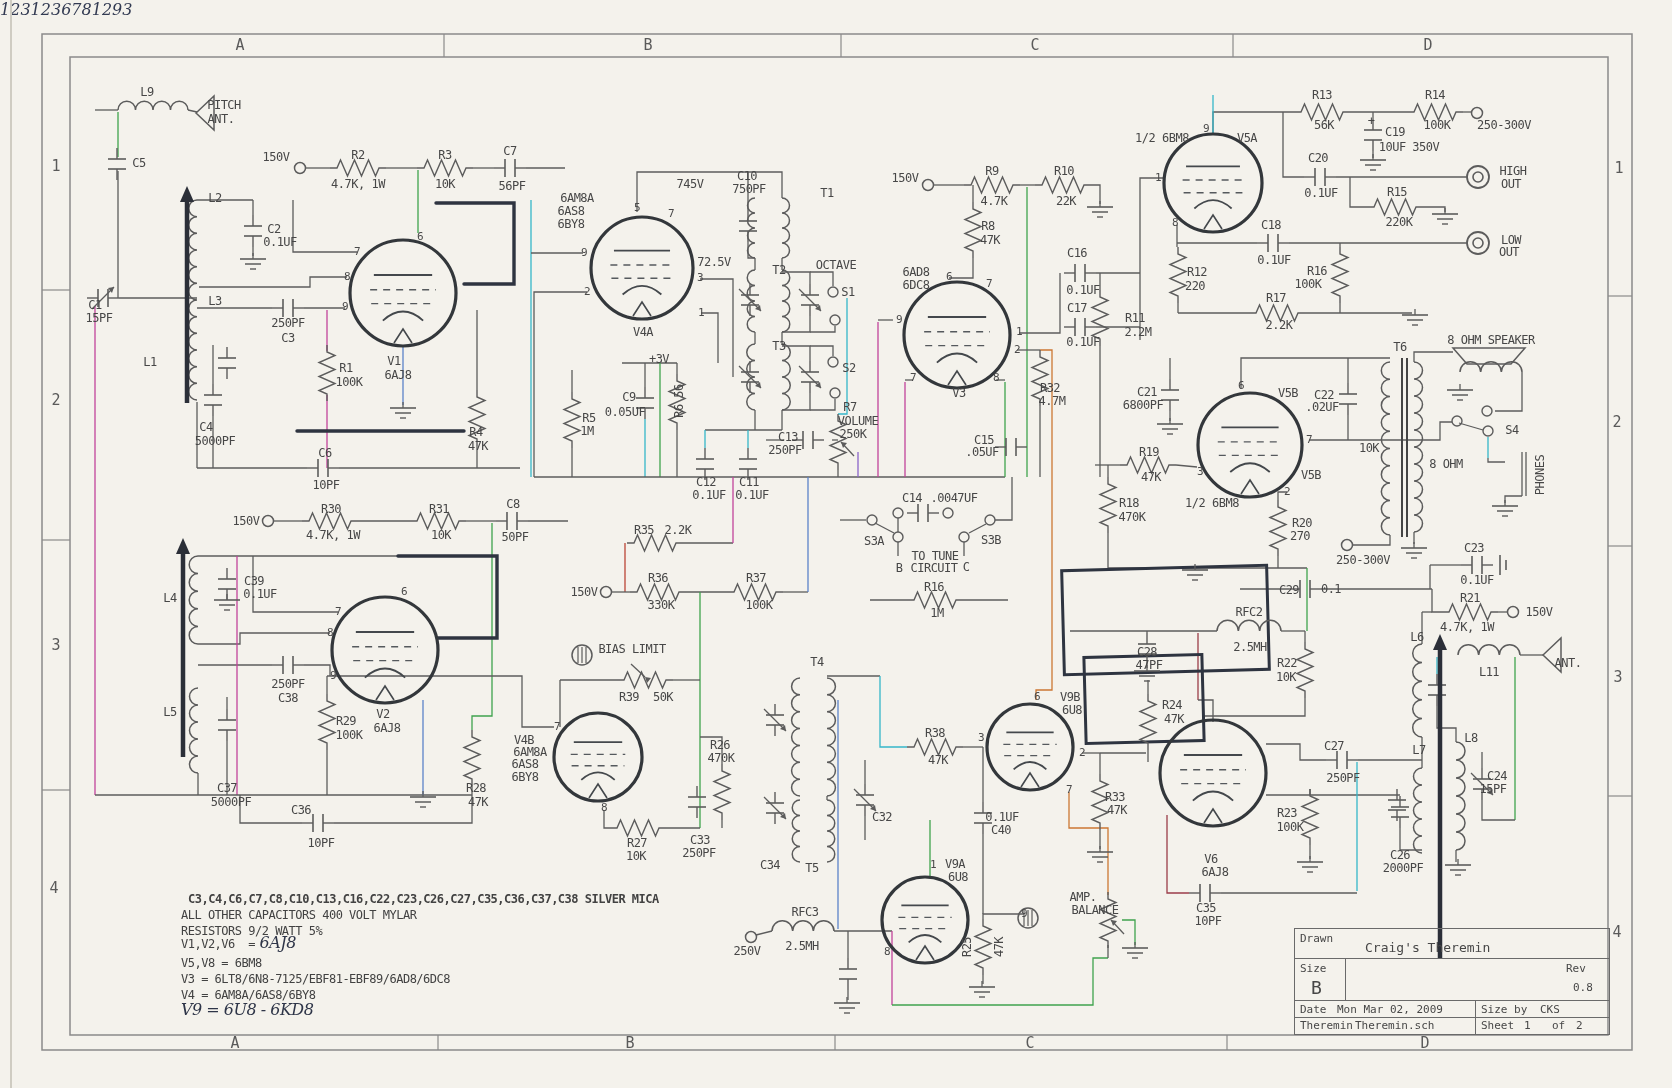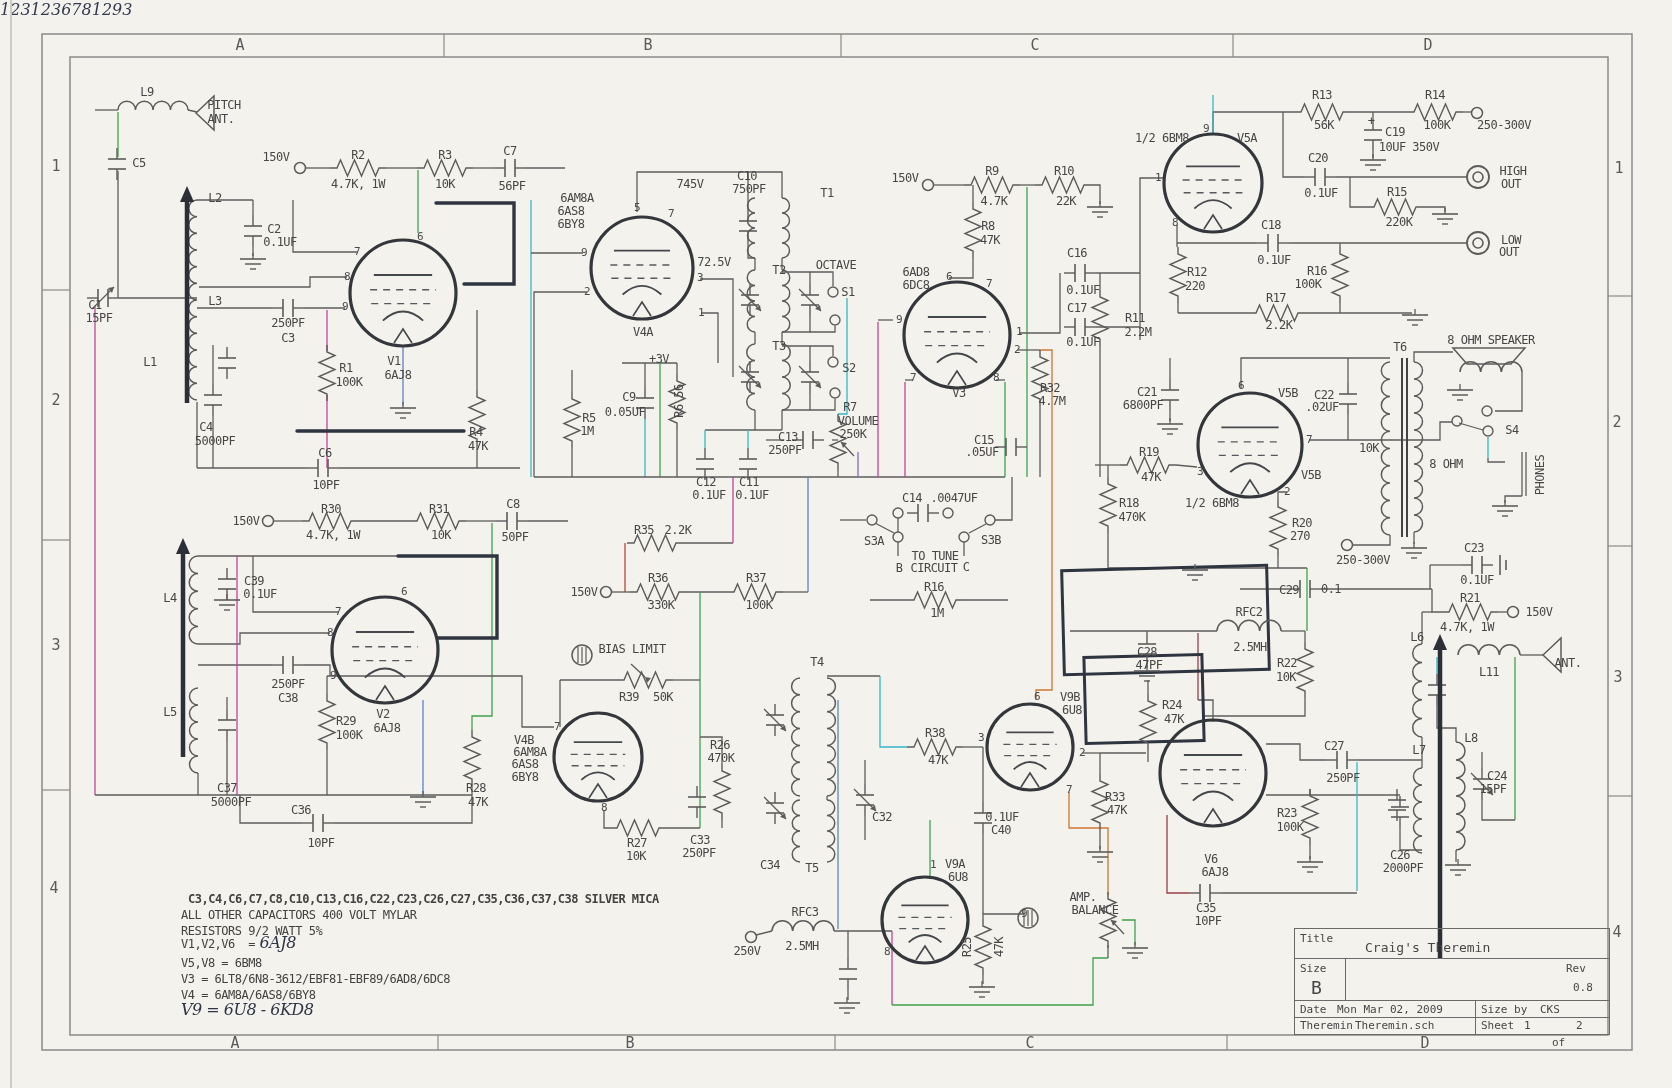--- a/index.html
+++ b/index.html
@@ -855,28 +855,28 @@
       <span class="gridlbl" style="left: 1617px; top: 422px;">2</span>
       <span class="gridlbl" style="left: 1618px; top: 677px;">3</span>
       <span class="gridlbl" style="left: 1617px; top: 932px;">4</span>
     </div>
   <div id="notes-layer">
       <div class="note-line" style="left: 188px; top: 888px; font-weight: bold;"><span>C3,C4,C6,C7,C8,C10,C13,C16,C22,C23,C26,C27,C35,C36,C37,C38 SILVER MICA</span><span class="note-hand"></span></div>
       <div class="note-line" style="left: 181px; top: 904px;"><span>ALL OTHER CAPACITORS 400 VOLT MYLAR</span><span class="note-hand"></span></div>
       <div class="note-line" style="left: 181px; top: 920px;"><span>RESISTORS 9/2 WATT 5%</span><span class="note-hand"></span></div>
       <div class="note-line" style="left: 181px; top: 933px;"><span>V1,V2,V6  =</span><span class="note-hand"> 6AJ8</span></div>
       <div class="note-line" style="left: 181px; top: 952px;"><span>V5,V8 = 6BM8</span><span class="note-hand"></span></div>
-      <div class="note-line" style="left: 181px; top: 968px;"><span>V3 = 6LT8/6N8-3612/EBF81-EBF89/6AD8/6DC8</span><span class="note-hand"></span></div>
+      <div class="note-line" style="left: 181px; top: 968px;"><span>V3 = 6LT8/6N8-7125/EBF81-EBF89/6AD8/6DC8</span><span class="note-hand"></span></div>
       <div class="note-line" style="left: 181px; top: 984px;"><span>V4 = 6AM8A/6AS8/6BY8</span><span class="note-hand"></span></div>
       <div class="note-line" style="left: 181px; top: 1000px;"><span></span><span class="note-hand">V9 = 6U8 - 6KD8</span></div>
     </div>
 
   <div id="title-block">
     <div class="row" style="top:0;height:30px;border-bottom:1.5px solid #6a6a6a;">
-      <span class="tb-label">Title</span>
+      <span class="tb-label">Drawn</span>
       <span class="tb-val" style="left:70px;top:11px;font-size:13px;">Craig's Theremin</span>
     </div>
     <div class="row" style="top:30px;height:42px;border-bottom:1.5px solid #6a6a6a;">
       <div class="tb-cell" style="left:0;width:51px;">
         <span class="tb-label">Size</span>
         <span class="tb-val" style="left:16px;top:18px;font-size:18px;">B</span>
       </div>
       <div class="tb-cell" style="left:266px;width:48px;border-right:none;">
         <span class="tb-label">Rev</span>
         <span class="tb-val" style="left:12px;top:22px;">0.8</span>
@@ -893,18 +893,18 @@
       </div>
     </div>
     <div class="row" style="top:89px;height:16px;">
       <div class="tb-cell" style="left:0;width:181px;">
         <span class="tb-label" style="top:1px;">Theremin</span>
         <span class="tb-val" style="left:60px;top:1px;">Theremin.sch</span>
       </div>
       <div class="tb-cell" style="left:181px;width:133px;border-right:none;">
         <span class="tb-label" style="top:1px;">Sheet</span>
         <span class="tb-val" style="left:48px;top:1px;">1</span>
-        <span class="tb-val" style="left:76px;top:18px;">of</span>
+        <span class="tb-val" style="left:76px;top:1px;">of</span>
         <span class="tb-val" style="left:100px;top:1px;">2</span>
       </div>
     </div>
   </div>
 </div>
 
 </body></html>

